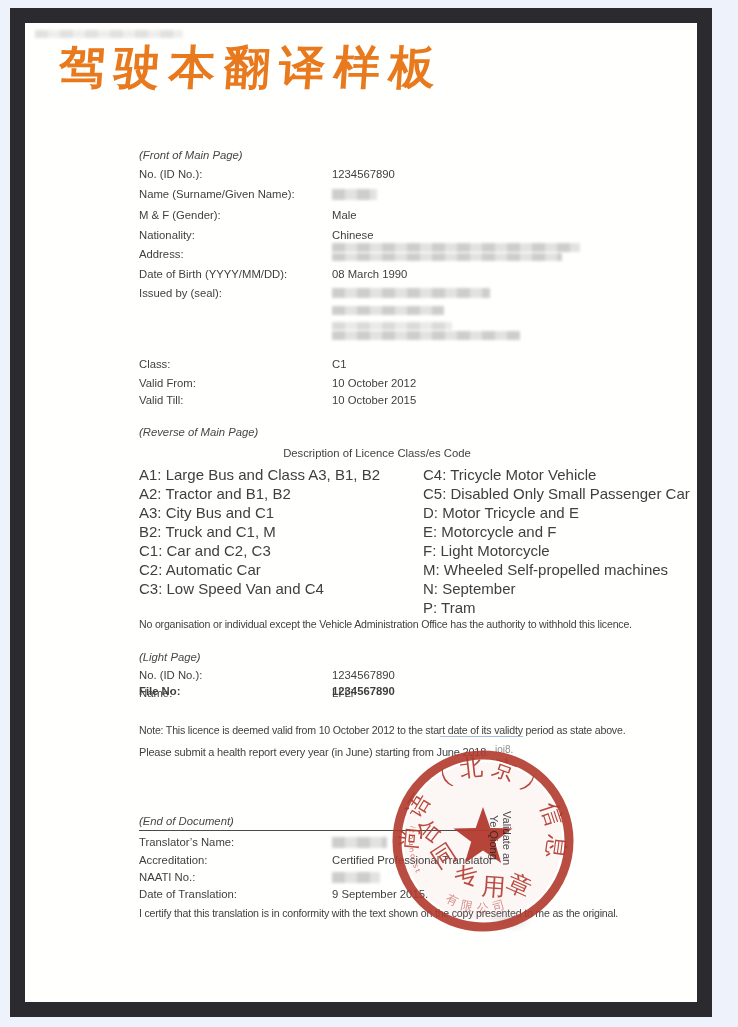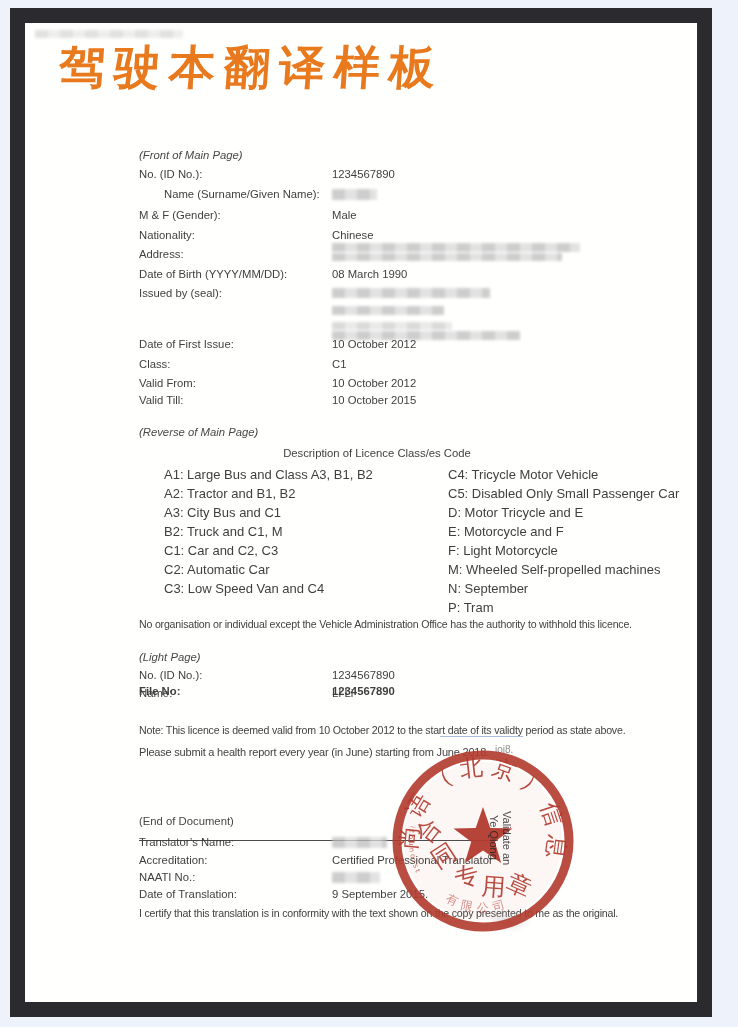--- a/index.html
+++ b/index.html
@@ -33,30 +33,30 @@
   .sec-head{
     position:absolute;left:114px;font-style:italic;font-size:11.3px;color:#474747;
     white-space:nowrap;
   }
   .kv{position:absolute;left:114px;font-size:11.3px;white-space:nowrap;}
   .kv .lab{display:inline-block;width:193px;}
   .subtitle{
     position:absolute;left:32px;top:424px;width:640px;text-align:center;
     font-size:11.3px;color:#424242;
   }
-  .codecol{position:absolute;font-size:13px;margin-left:25px;}
+  .codecol{position:absolute;font-size:15px;}
   .codecol div{height:19px;line-height:19px;white-space:nowrap;}
   .longline{
     position:absolute;left:114px;font-size:10.6px;letter-spacing:-.2px;
     white-space:nowrap;color:#424242;
   }
   .end-head{
     position:absolute;left:114px;top:792px;width:358px;
-    font-size:11.3px;color:#474747;
-    border-bottom:1px solid #4a4a4a;padding-bottom:13px;
+    font-style:italic;font-size:11.3px;color:#474747;
+    border-bottom:1px solid #4a4a4a;padding-bottom:3px;
   }
   .artifact{position:absolute;font-size:10px;color:#8f8f8f;}
   .squiggle{position:absolute;height:1px;background:#7d99cf;opacity:.65;}
   .stamp{position:absolute;left:358px;top:718px;z-index:6;}
   .smudge{
     position:absolute;left:462px;top:888px;width:44px;height:20px;z-index:5;
     background:radial-gradient(closest-side,#b9b9b9,rgba(200,200,200,0));
     filter:blur(2px);opacity:.55;border-radius:50%;
   }
 </style>
@@ -69,21 +69,21 @@
   <div class="blurbar" style="left:10px;top:7px;width:148px;height:8px;opacity:.45;"></div>
 
   <div class="banner">驾驶本翻译样板</div>
 
 
   <div class="sec-head" style="top:126px;">(Front of Main Page)</div>
 
   <div class="kv" style="top:145px;">
     <span class="lab">No. (ID No.):</span><span>1234567890</span>
   </div>
-  <div class="kv" style="top:165px;margin-left:25px;">
+  <div class="kv" style="top:165px;">
     <span class="lab">Name (Surname/Given Name):</span>
   </div>
   <div class="blurbar" style="left:307px;top:166px;width:45px;height:11px;"></div>
   <div class="kv" style="top:186px;">
     <span class="lab">M &amp; F (Gender):</span><span>Male</span>
   </div>
   <div class="kv" style="top:206px;">
     <span class="lab">Nationality:</span><span>Chinese</span>
   </div>
   <div class="kv" style="top:225px;">
@@ -95,23 +95,20 @@
     <span class="lab">Date of Birth (YYYY/MM/DD):</span><span>08 March 1990</span>
   </div>
   <div class="kv" style="top:264px;">
     <span class="lab">Issued by (seal):</span>
   </div>
   <div class="blurbar" style="left:307px;top:265px;width:158px;height:10px;"></div>
   <div class="blurbar" style="left:307px;top:283px;width:112px;height:9px;"></div>
   <div class="blurbar" style="left:307px;top:299px;width:120px;height:8px;opacity:.55;"></div>
   <div class="blurbar" style="left:307px;top:308px;width:188px;height:9px;"></div>
 
-  <div class="kv" style="top:315px;">
-    <span class="lab">Date of First Issue:</span><span>10 October 2012</span>
-  </div>
   <div class="kv" style="top:335px;">
     <span class="lab">Class:</span><span>C1</span>
   </div>
   <div class="kv" style="top:354px;">
     <span class="lab">Valid From:</span><span>10 October 2012</span>
   </div>
   <div class="kv" style="top:371px;">
     <span class="lab">Valid Till:</span><span>10 October 2015</span>
   </div>
 

